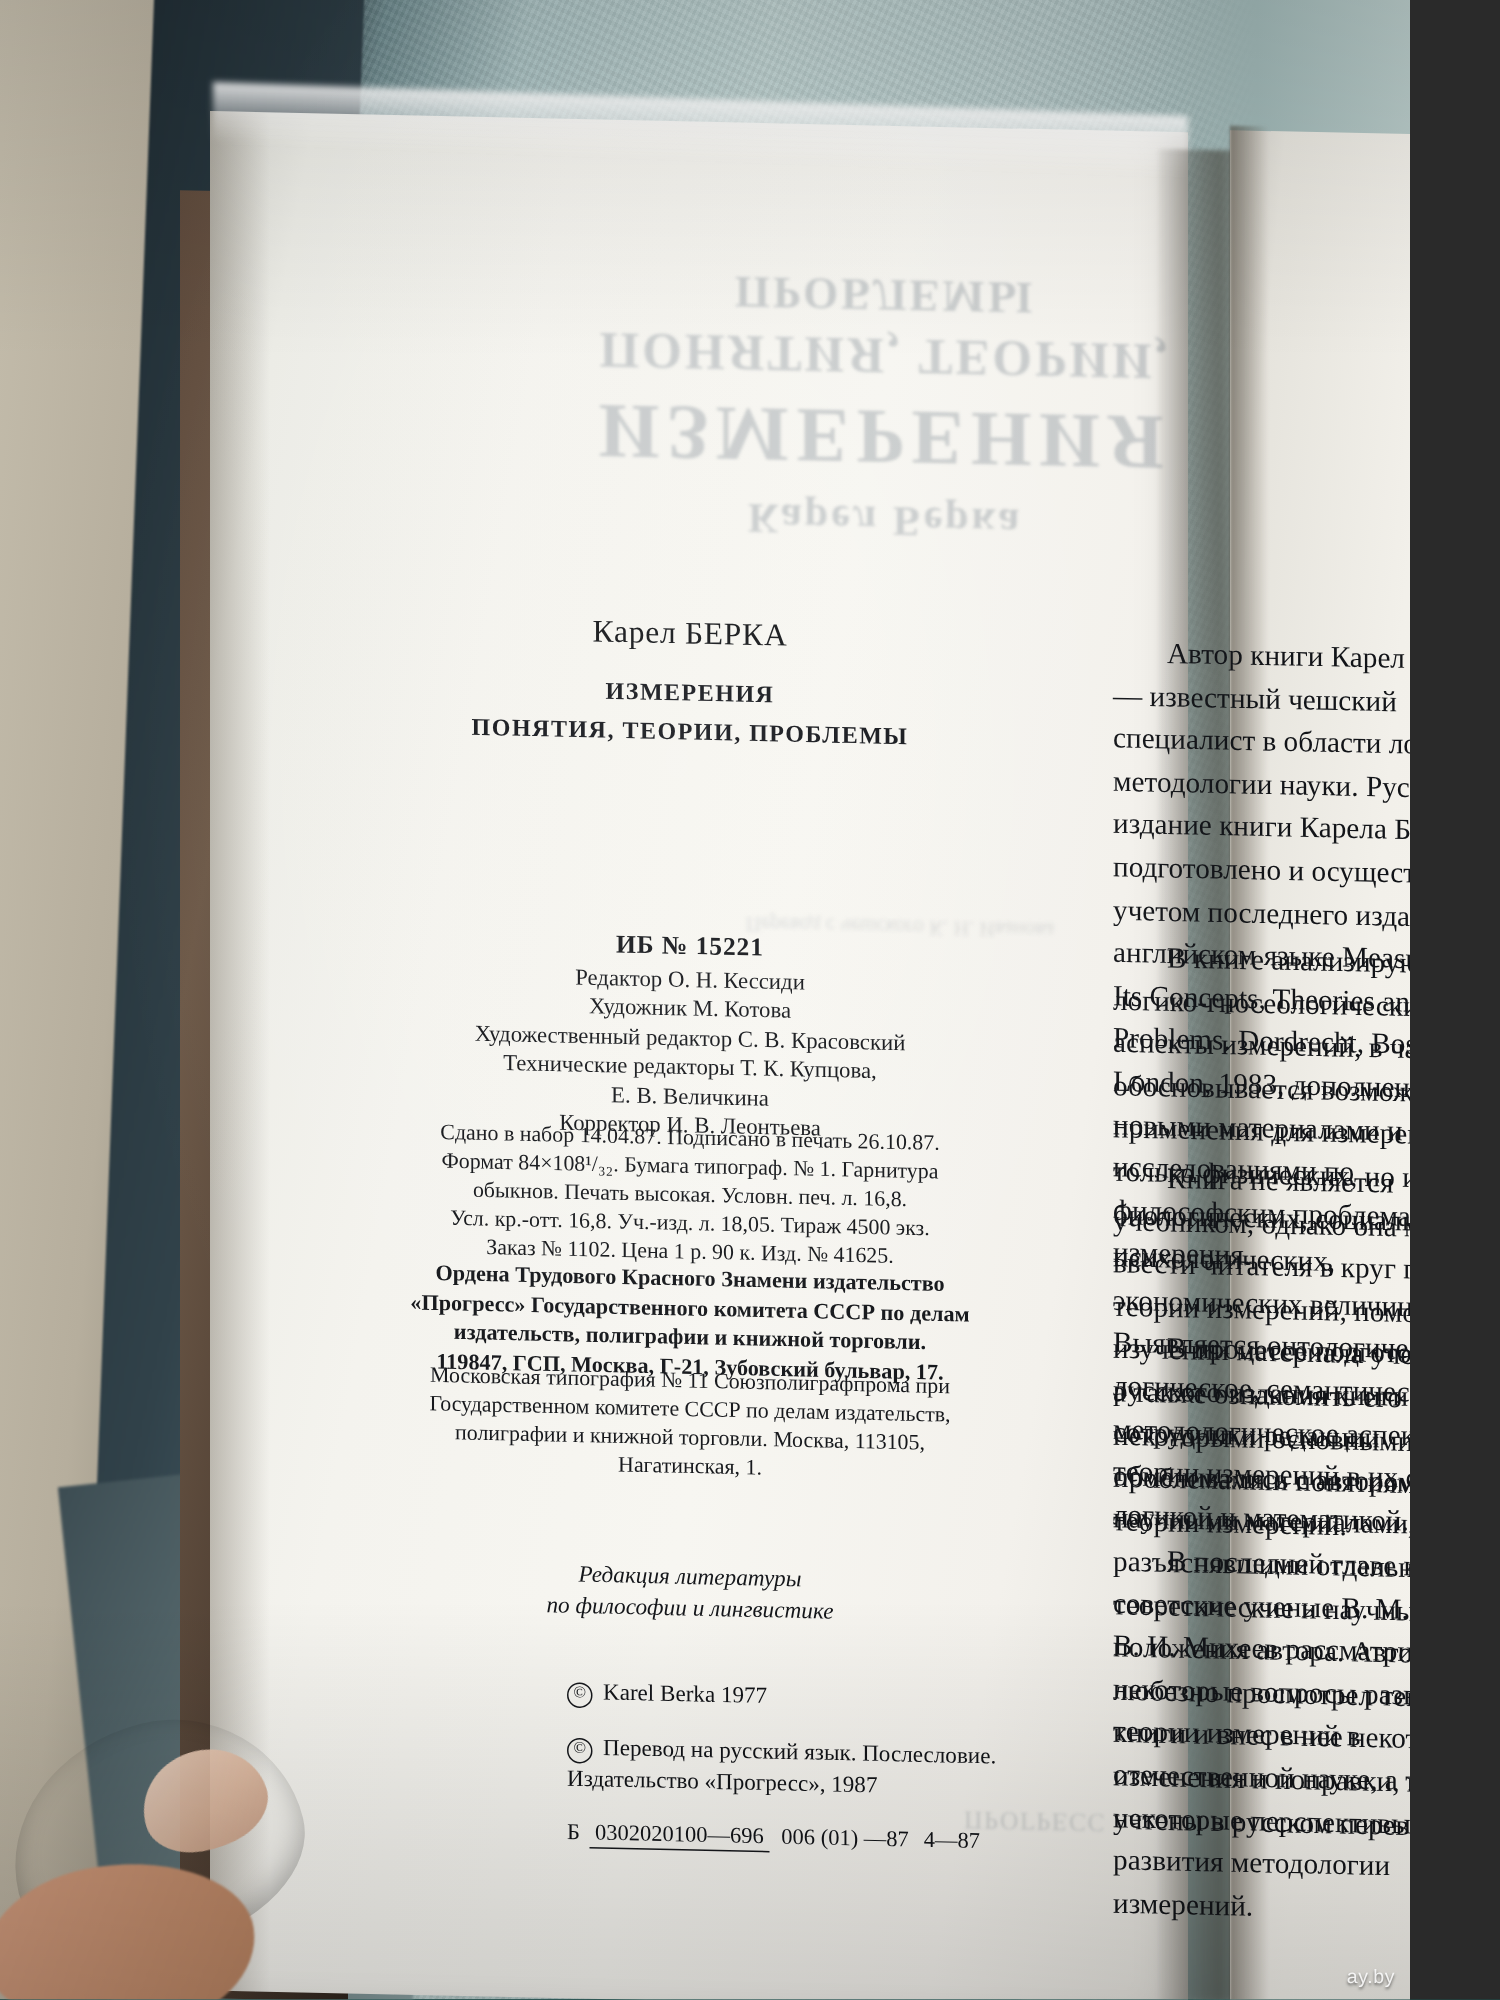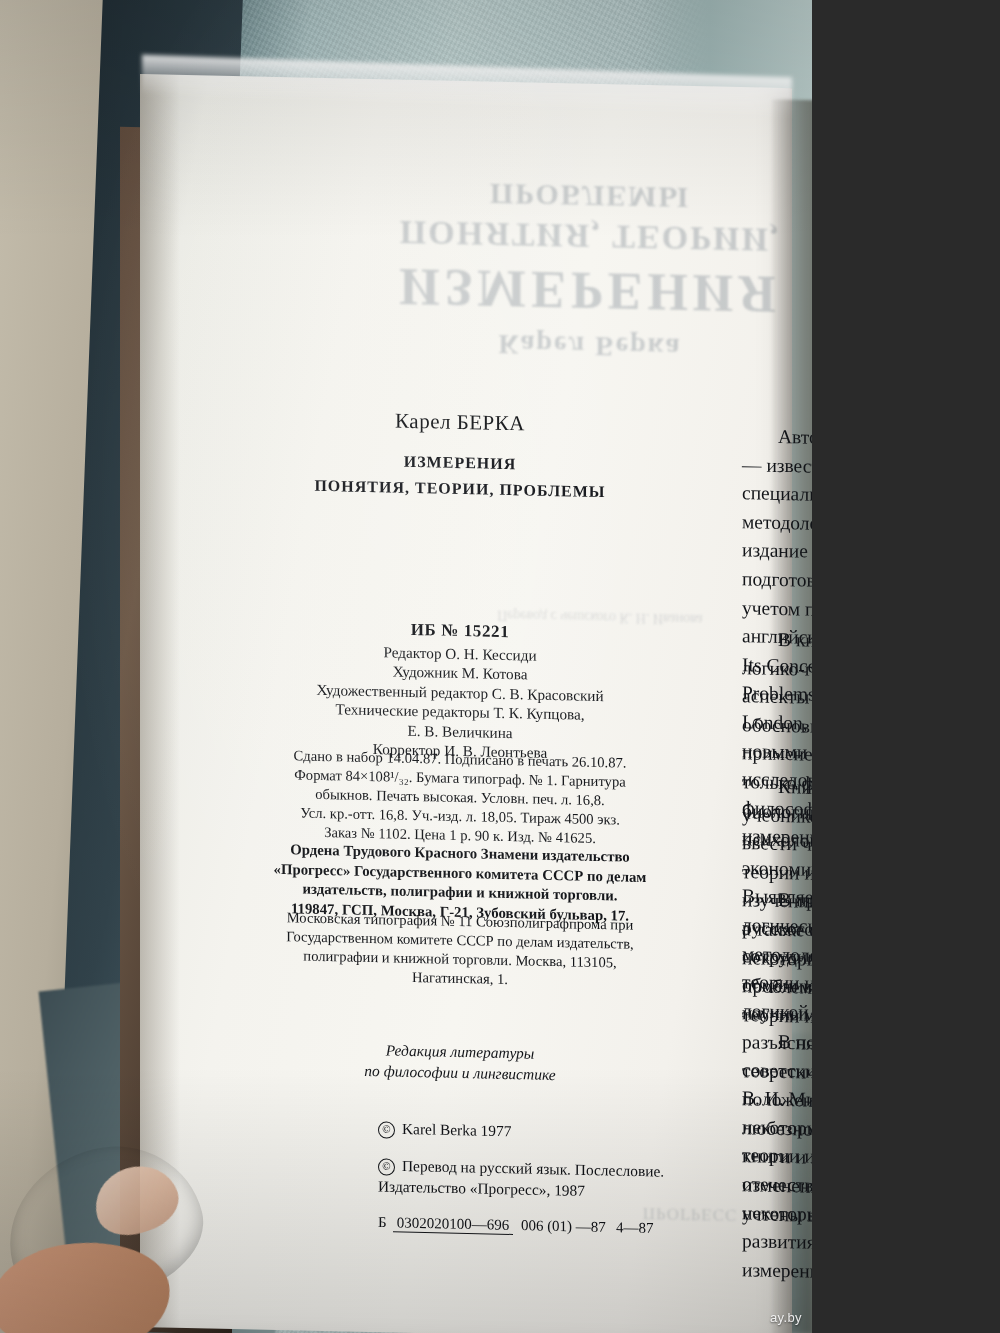--- a/index.html
+++ b/index.html
@@ -2,21 +2,21 @@
 <html><head>
 <meta charset="utf-8">
 <style>
   html, body {
     margin: 0;
     padding: 0;
     background: #2a2a2a;
   }
   #photo {
     position: relative;
-    width: 812px;
+    width: 940px;
     height: 1333px;
     overflow: hidden;
     font-family: "Liberation Serif", serif;
     background: #0f766e;
   }
 
   
   .bg-carpet {
     position: absolute;
     inset: 0;

